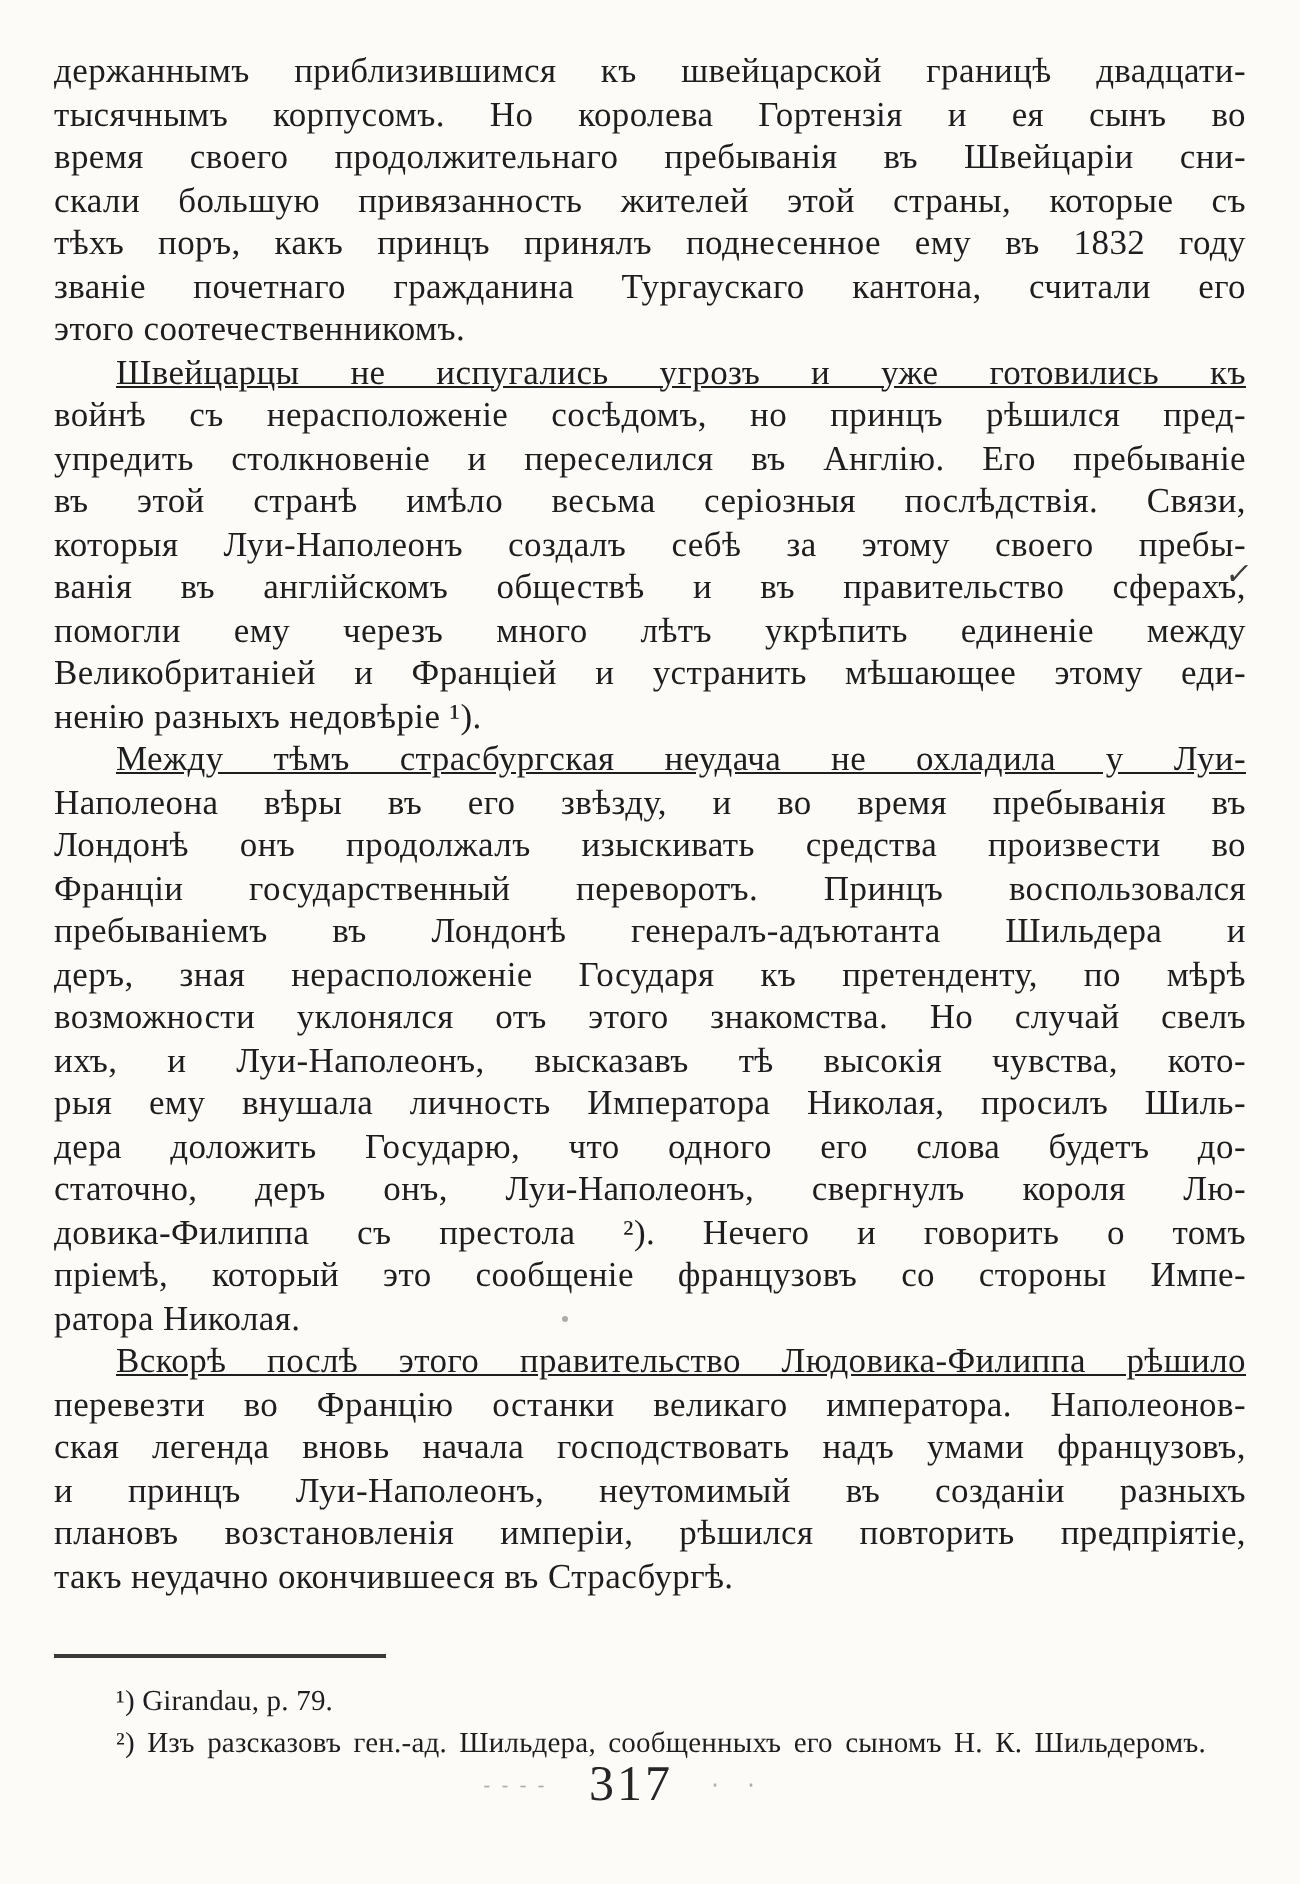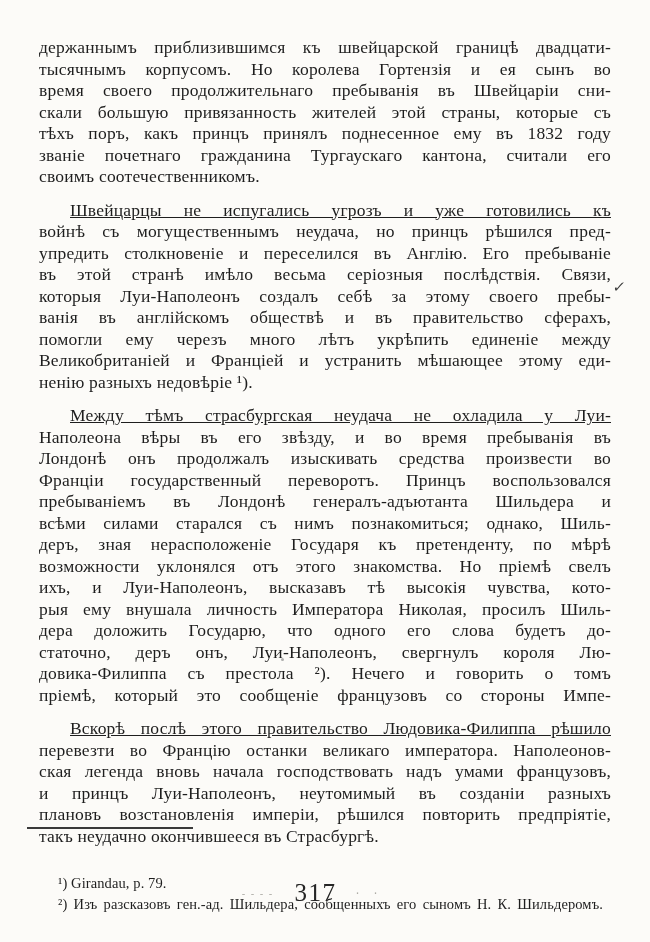--- a/index.html
+++ b/index.html
@@ -11,21 +11,21 @@
     font-family: "Liberation Serif", serif;
     color: #1e1e1e;
   }
   .text-block {
     position: absolute;
     top: 25px; left: 27px; width: 596px;
     font-size: 17.5px;
     line-height: 21.5px;
     letter-spacing: 0.2px;
   }
-  .text-block p { margin: 12px; }
+  .text-block p { margin: 0; }
   .line {
     text-align: justify;
     text-align-last: justify;
     text-justify: inter-word;
   }
   .line.end { text-align-last: left; }
   .line.ind { padding-left: 31px; text-decoration: underline; }
   .margin-check {
     position: absolute;
     left: 613px; top: 278px;
@@ -40,21 +40,21 @@
     opacity: .7;
   }
   .fn-rule {
     position: absolute;
     top: 827px; left: 27px; width: 166px;
     border: 0; border-top: 2px solid #3a3a3a;
     margin: 0;
   }
   .footnotes {
     position: absolute;
-    top: 873px; left: 27px; width: 600px;
+    top: 841px; left: 27px; width: 600px;
     font-size: 14.5px;
     line-height: 21px;
     letter-spacing: 0.1px;
   }
   .footnote { padding-left: 31px; white-space: nowrap; }
   .footnote.wide { word-spacing: 2.5px; }
   .page-footer {
     position: absolute;
     top: 879px; left: 0; width: 650px;
     display: flex; align-items: center; justify-content: center;
@@ -75,48 +75,48 @@
 <body>
 
 <main class="text-block">
   <p>
     <span class="line" style="display:block">держаннымъ приблизившимся къ швейцарской границѣ двадцати-</span>
     <span class="line" style="display:block">тысячнымъ корпусомъ. Но королева Гортензія и ея сынъ во</span>
     <span class="line" style="display:block">время своего продолжительнаго пребыванія въ Швейцаріи сни-</span>
     <span class="line" style="display:block">скали большую привязанность жителей этой страны, которые съ</span>
     <span class="line" style="display:block">тѣхъ поръ, какъ принцъ принялъ поднесенное ему въ 1832 году</span>
     <span class="line" style="display:block">званіе почетнаго гражданина Тургаускаго кантона, считали его</span>
-    <span class="line end" style="display:block">своимъ соотечественникомъ.</span>
+    <span class="line end" style="display:block">этого соотечественникомъ.</span>
   </p>
   <p>
     <span class="line ind" style="display:block">Швейцарцы не испугались угрозъ и уже готовились къ</span>
-    <span class="line" style="display:block">войнѣ съ могущественнымъ неудача, но принцъ рѣшился пред-</span>
+    <span class="line" style="display:block">войнѣ съ нерасположеніе сосѣдомъ, но принцъ рѣшился пред-</span>
     <span class="line" style="display:block">упредить столкновеніе и переселился въ Англію. Его пребываніе</span>
     <span class="line" style="display:block">въ этой странѣ имѣло весьма серіозныя послѣдствія. Связи,</span>
     <span class="line" style="display:block">которыя Луи-Наполеонъ создалъ себѣ за этому своего пребы-</span>
     <span class="line" style="display:block">ванія въ англійскомъ обществѣ и въ правительство сферахъ,</span>
     <span class="line" style="display:block">помогли ему черезъ много лѣтъ укрѣпить единеніе между</span>
     <span class="line" style="display:block">Великобританіей и Франціей и устранить мѣшающее этому еди-</span>
     <span class="line end" style="display:block">ненію разныхъ недовѣріе ¹).</span>
   </p>
   <p>
     <span class="line ind" style="display:block">Между тѣмъ страсбургская неудача не охладила у Луи-</span>
     <span class="line" style="display:block">Наполеона вѣры въ его звѣзду, и во время пребыванія въ</span>
     <span class="line" style="display:block">Лондонѣ онъ продолжалъ изыскивать средства произвести во</span>
     <span class="line" style="display:block">Франціи государственный переворотъ. Принцъ воспользовался</span>
     <span class="line" style="display:block">пребываніемъ въ Лондонѣ генералъ-адъютанта Шильдера и</span>
-    <span class="line" style="display:block">всѣми силами старался съ нимъ познакомиться; однако, Шиль-</span>
     <span class="line" style="display:block">деръ, зная нерасположеніе Государя къ претенденту, по мѣрѣ</span>
-    <span class="line" style="display:block">возможности уклонялся отъ этого знакомства. Но пріемѣ свелъ</span>
+    <span class="line" style="display:block">возможности уклонялся отъ этого знакомства. Но случай свелъ</span>
     <span class="line" style="display:block">ихъ, и Луи-Наполеонъ, высказавъ тѣ высокія чувства, кото-</span>
     <span class="line" style="display:block">рыя ему внушала личность Императора Николая, просилъ Шиль-</span>
     <span class="line" style="display:block">дера доложить Государю, что одного его слова будетъ до-</span>
     <span class="line" style="display:block">статочно, деръ онъ, Луи-Наполеонъ, свергнулъ короля Лю-</span>
     <span class="line" style="display:block">довика-Филиппа съ престола ²). Нечего и говорить о томъ</span>
     <span class="line" style="display:block">пріемѣ, который это сообщеніе французовъ со стороны Импе-</span>
+    <span class="line end" style="display:block">ратора Николая.</span>
   </p>
   <p>
     <span class="line ind" style="display:block">Вскорѣ послѣ этого правительство Людовика-Филиппа рѣшило</span>
     <span class="line" style="display:block">перевезти во Францію останки великаго императора. Наполеонов-</span>
     <span class="line" style="display:block">ская легенда вновь начала господствовать надъ умами французовъ,</span>
     <span class="line" style="display:block">и принцъ Луи-Наполеонъ, неутомимый въ созданіи разныхъ</span>
     <span class="line" style="display:block">плановъ возстановленія имперіи, рѣшился повторить предпріятіе,</span>
     <span class="line end" style="display:block">такъ неудачно окончившееся въ Страсбургѣ.</span>
   </p>
 </main>

